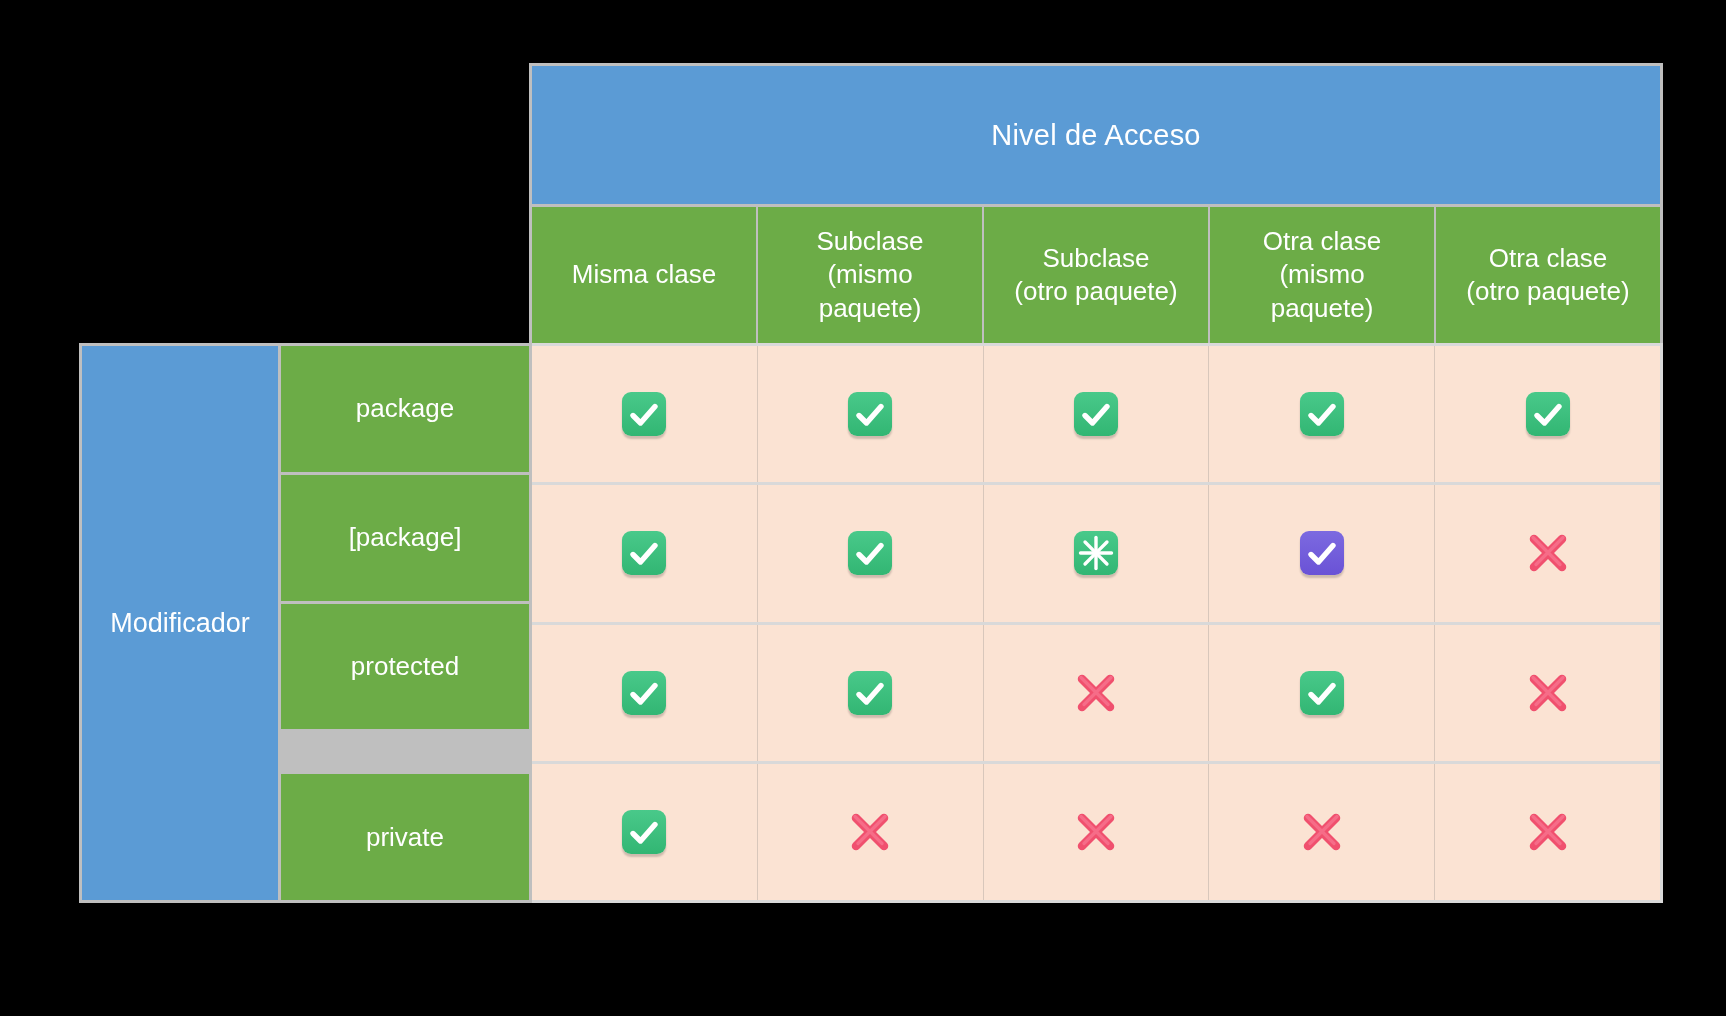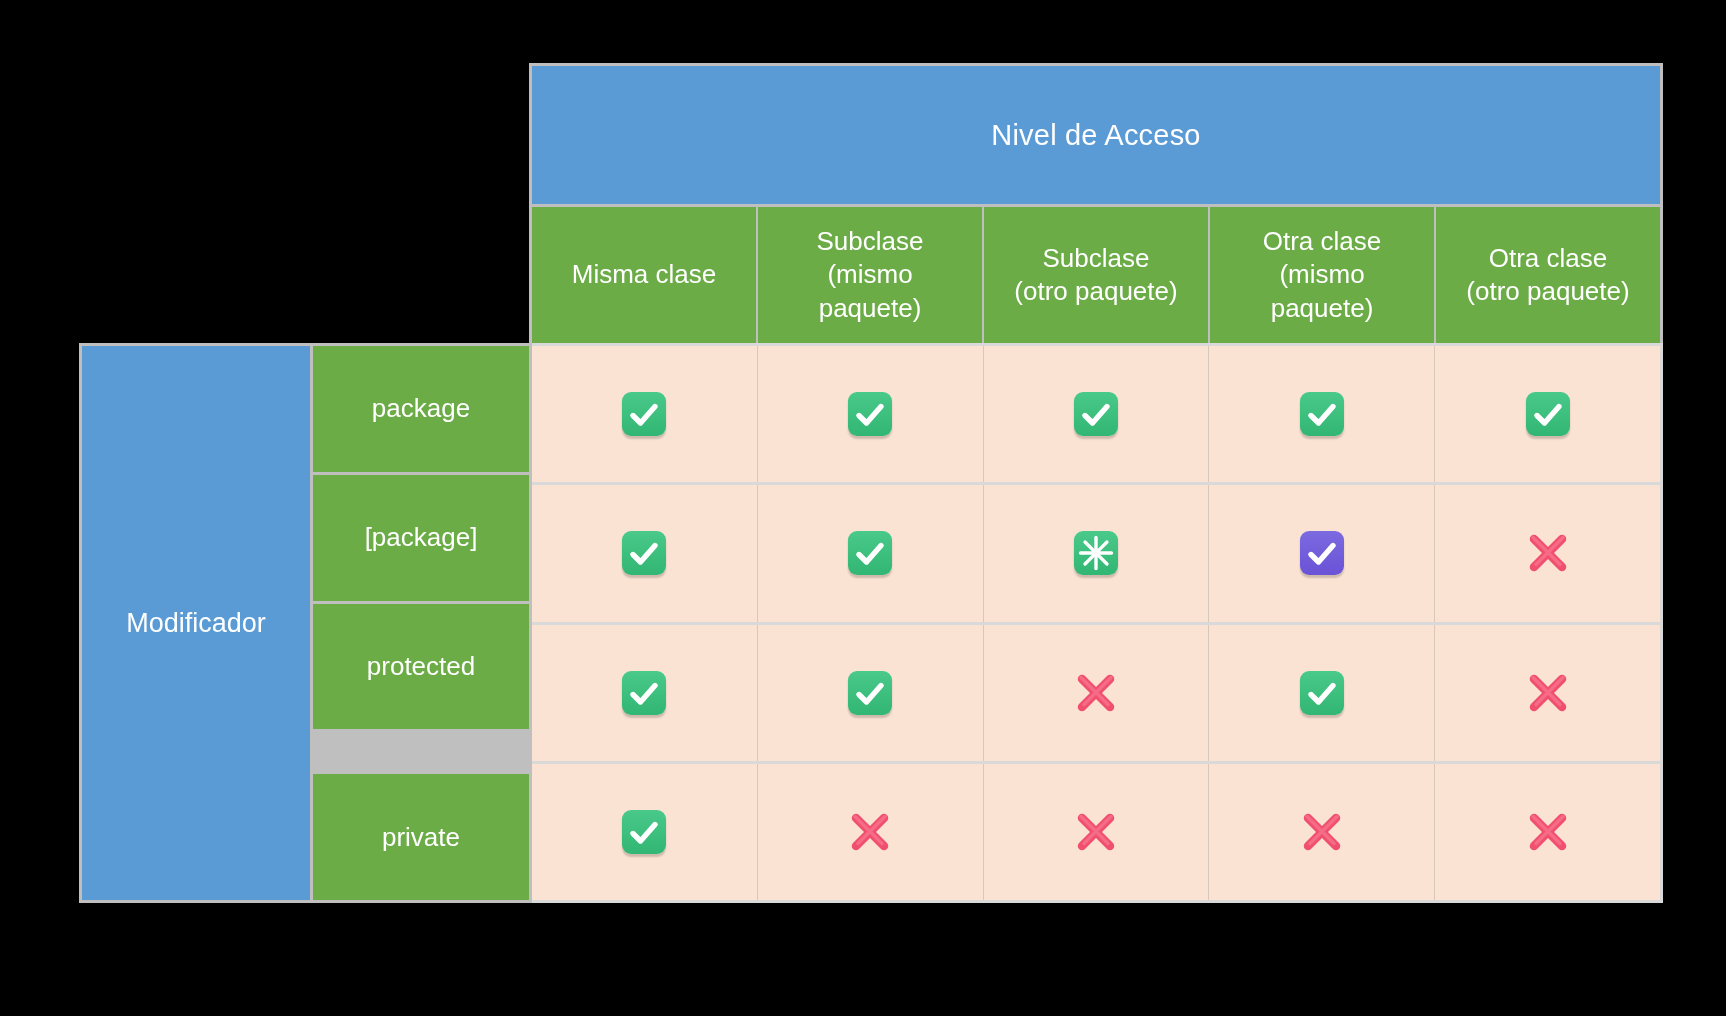--- a/index.html
+++ b/index.html
@@ -72,21 +72,21 @@
     left: 79px;
     top: 343px;
     width: 453px;
     height: 560px;
     background: #bfbfbf;
     padding: 3px;
     box-sizing: border-box;
     display: flex;
   }
   #modifier-title {
-    width: 228px;
+    width: 196px;
     background: #5b9bd5;
     color: #ffffff;
     display: flex;
     align-items: center;
     justify-content: center;
     font-size: 27px;
   }
   #modifier-labels {
     flex: 1 1 auto;
     margin-left: 3px;

